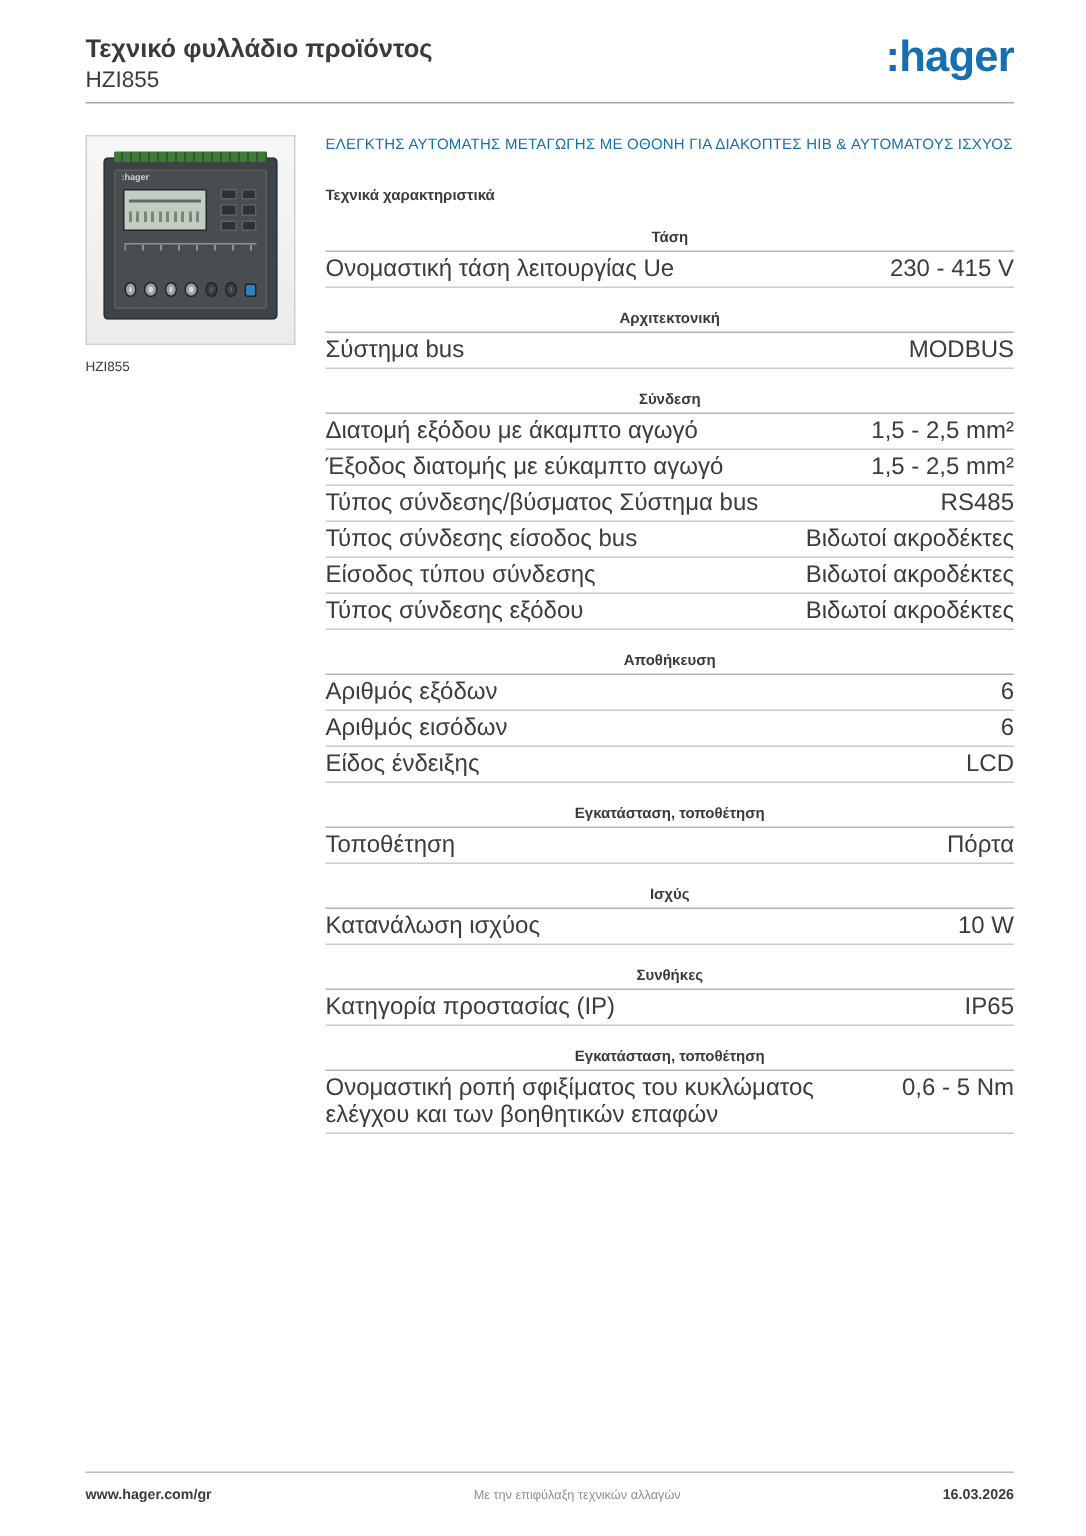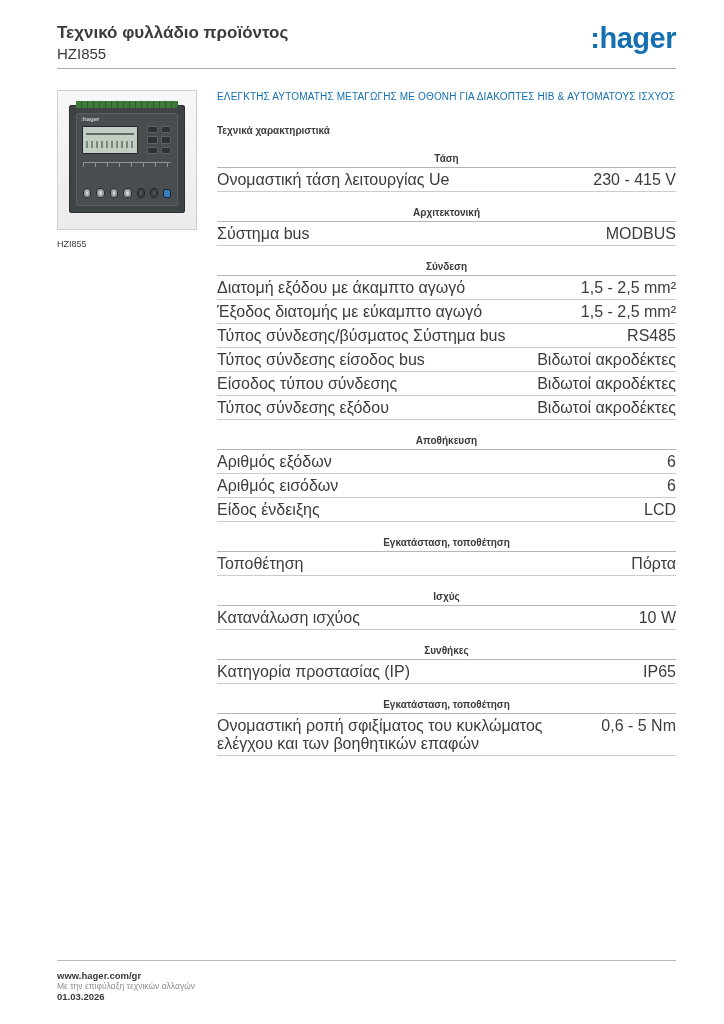--- a/index.html
+++ b/index.html
@@ -101,21 +101,21 @@
   .spec-row {
     display: flex; justify-content: space-between; align-items: baseline;
     font-size: 16px; color: #3c3c3c;
     padding: 3px 0 2px 0; border-bottom: 1px solid #cccccc;
   }
   .spec-row .lbl { padding-right: 12px; }
   .spec-row .val { text-align: right; white-space: nowrap; }
   
   .footer { position: absolute; left: 57px; right: 48px; bottom: 22px; }
   .footer-rule { border: none; border-top: 1px solid #bbbbbb; height: 0; margin-bottom: 9px; }
-  .footer-row { display: flex; justify-content: space-between; align-items: baseline; flex-direction: column; }
+  .footer-row { display: flex; justify-content: space-between; align-items: baseline; }
   .f-left  { font-size: 9.5px; font-weight: bold; color: #3a3a3a; }
   .f-center{ font-size: 8.5px; color: #8f8f8f; }
   .f-right { font-size: 9.5px; font-weight: bold; color: #3a3a3a; }
 </style>
 </head>
 <body>
 
 <div class="page">
 
   <div class="header">
@@ -251,17 +251,17 @@
         </div>
     </div>
 
   </div>
 
   <div class="footer">
     <hr class="footer-rule">
     <div class="footer-row">
       <span class="f-left">www.hager.com/gr</span>
       <span class="f-center">Με την επιφύλαξη τεχνικών αλλαγών</span>
-      <span class="f-right">01.03.2026</span>
+      <span class="f-right">16.03.2026</span>
     </div>
   </div>
 
 </div>
 
 </body></html>

